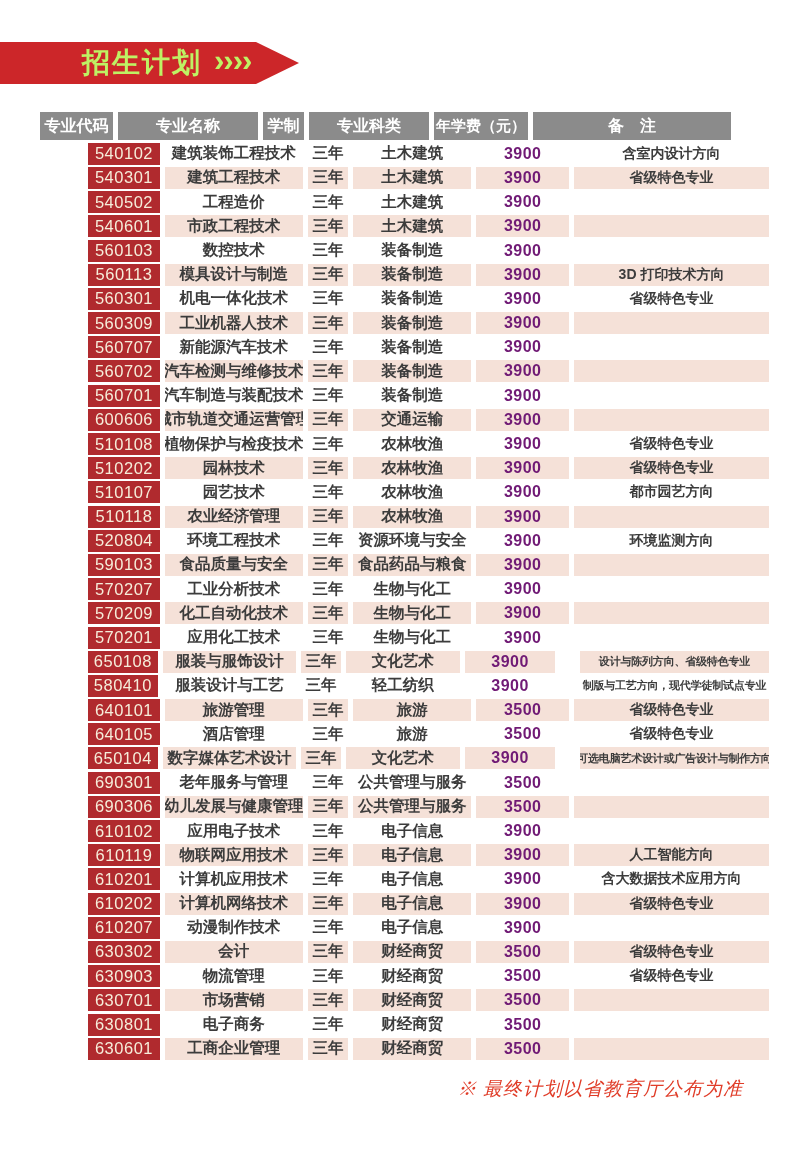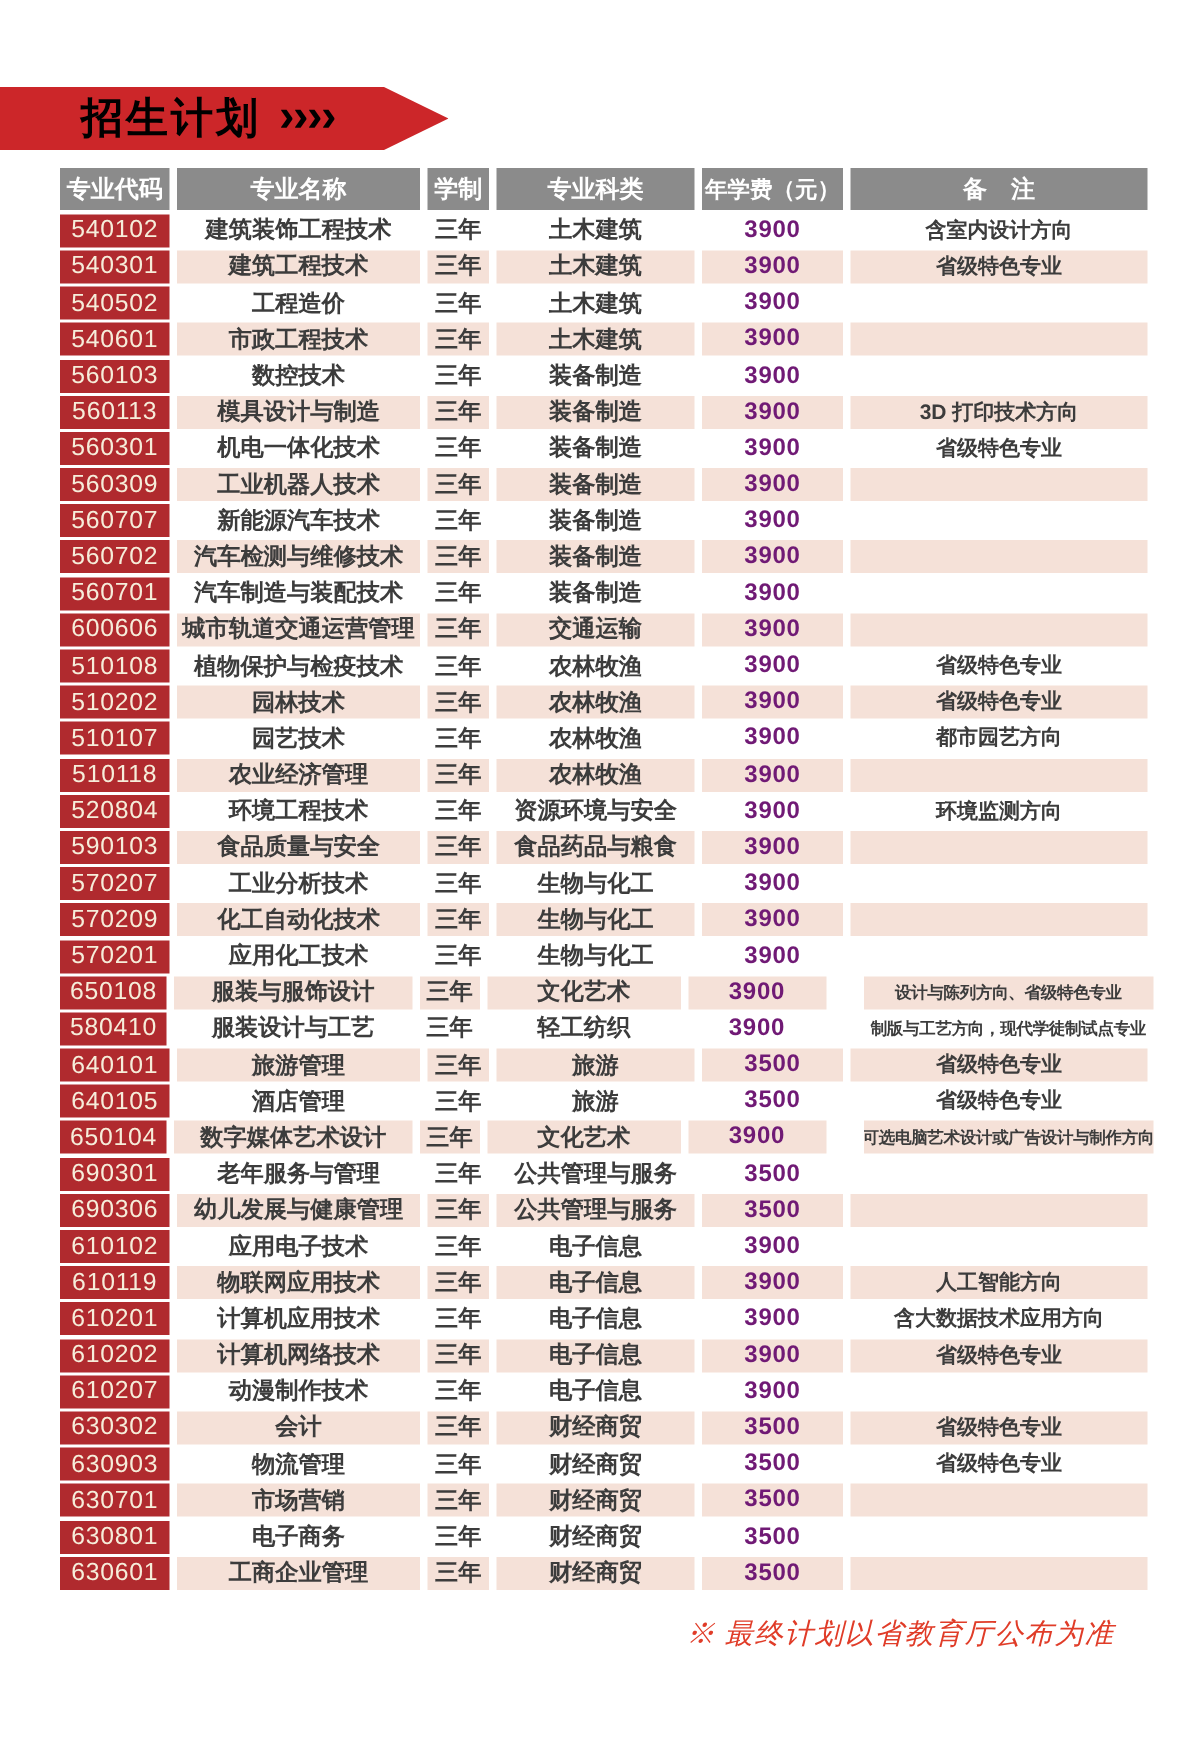--- a/index.html
+++ b/index.html
@@ -1,48 +1,48 @@
 <!DOCTYPE html>
 <html style="--banner-red: #cc2629; --code-red: #b02a2e; --header-gray: #8b8b8b; --row-pink: #f5e1d8; --note-red: #e03c28;"><head>
 <meta charset="utf-8">
 <style>
   html,body{margin:0;padding:0;background:#ffffff;}
   body{width:799px;height:1165px;font-family:"Liberation Sans",sans-serif;}
   .page{position:relative;width:799px;height:1165px;overflow:hidden;background:#fff;}
 
   
   .banner{
-    position:absolute;left:0;top:58px;height:42px;width:299px;
+    position:absolute;left:0;top:42px;height:42px;width:299px;
     background:var(--banner-red,#cc2629);
     clip-path:polygon(0 0,256px 0,299px 50%,256px 100%,0 100%);
-    display:flex;align-items:center;box-sizing:border-box;padding-left:54px;
-    color:#000000;
+    display:flex;align-items:center;box-sizing:border-box;padding-left:82px;
+    color:#bef264;
   }
   .banner-title{font-size:28px;font-weight:bold;letter-spacing:2px;line-height:1;}
   .banner-chevrons{font-size:31px;font-weight:bold;margin-left:12px;letter-spacing:-1px;line-height:1;position:relative;top:-3px;}
 
   
   .plan-table{position:absolute;left:40px;top:112px;width:729px;}
   .trow{display:flex;gap:5px;margin-bottom:2.2px;}
   .trow.header{height:28px;margin-bottom:2.8px;}
   .trow.data{height:22px;}
   .cell{display:flex;align-items:center;justify-content:center;box-sizing:border-box;overflow:hidden;white-space:nowrap;}
   .c-code{width:73px;}
-  .c-name{width:162px;}
+  .c-name{width:140px;}
   .c-dur{width:41px;}
-  .c-cat{width:132px;}
+  .c-cat{width:120px;}
   .c-fee{width:94px;}
   .c-note{width:198px;}
 
   .trow.header .cell{background:var(--header-gray,#8b8b8b);color:#ffffff;font-weight:bold;font-size:16px;}
   .trow.header .c-fee{font-size:15px;}
 
   .trow.data .cell{background:#ffffff;color:#3c3c3c;font-weight:bold;font-size:15.5px;}
   .trow.data.alt .cell{background:var(--row-pink,#f5e1d8);}
-  .trow.data .c-code{background:var(--code-red,#b02a2e);color:#f6edda;font-weight:normal;font-size:16.5px;letter-spacing:0.5px;}
+  .trow.data .c-code{background:var(--code-red,#b02a2e);color:#f6edda;font-weight:normal;font-size:16.5px;letter-spacing:0.5px;margin-left:48px;}
   .trow.data.alt .c-code{background:var(--code-red,#b02a2e);}
   .trow.data .c-fee{font-size:16px;color:#701a75;letter-spacing:0.5px;}
   .trow.data .c-note{font-size:14px;}
   .trow.data .c-note.small{font-size:11px;letter-spacing:-0.2px;margin-left:20px;}
 
   
   .footer-note{
     position:absolute;right:56px;top:1076px;
     color:var(--note-red,#e03c28);
     font-family:"Liberation Serif",serif;

